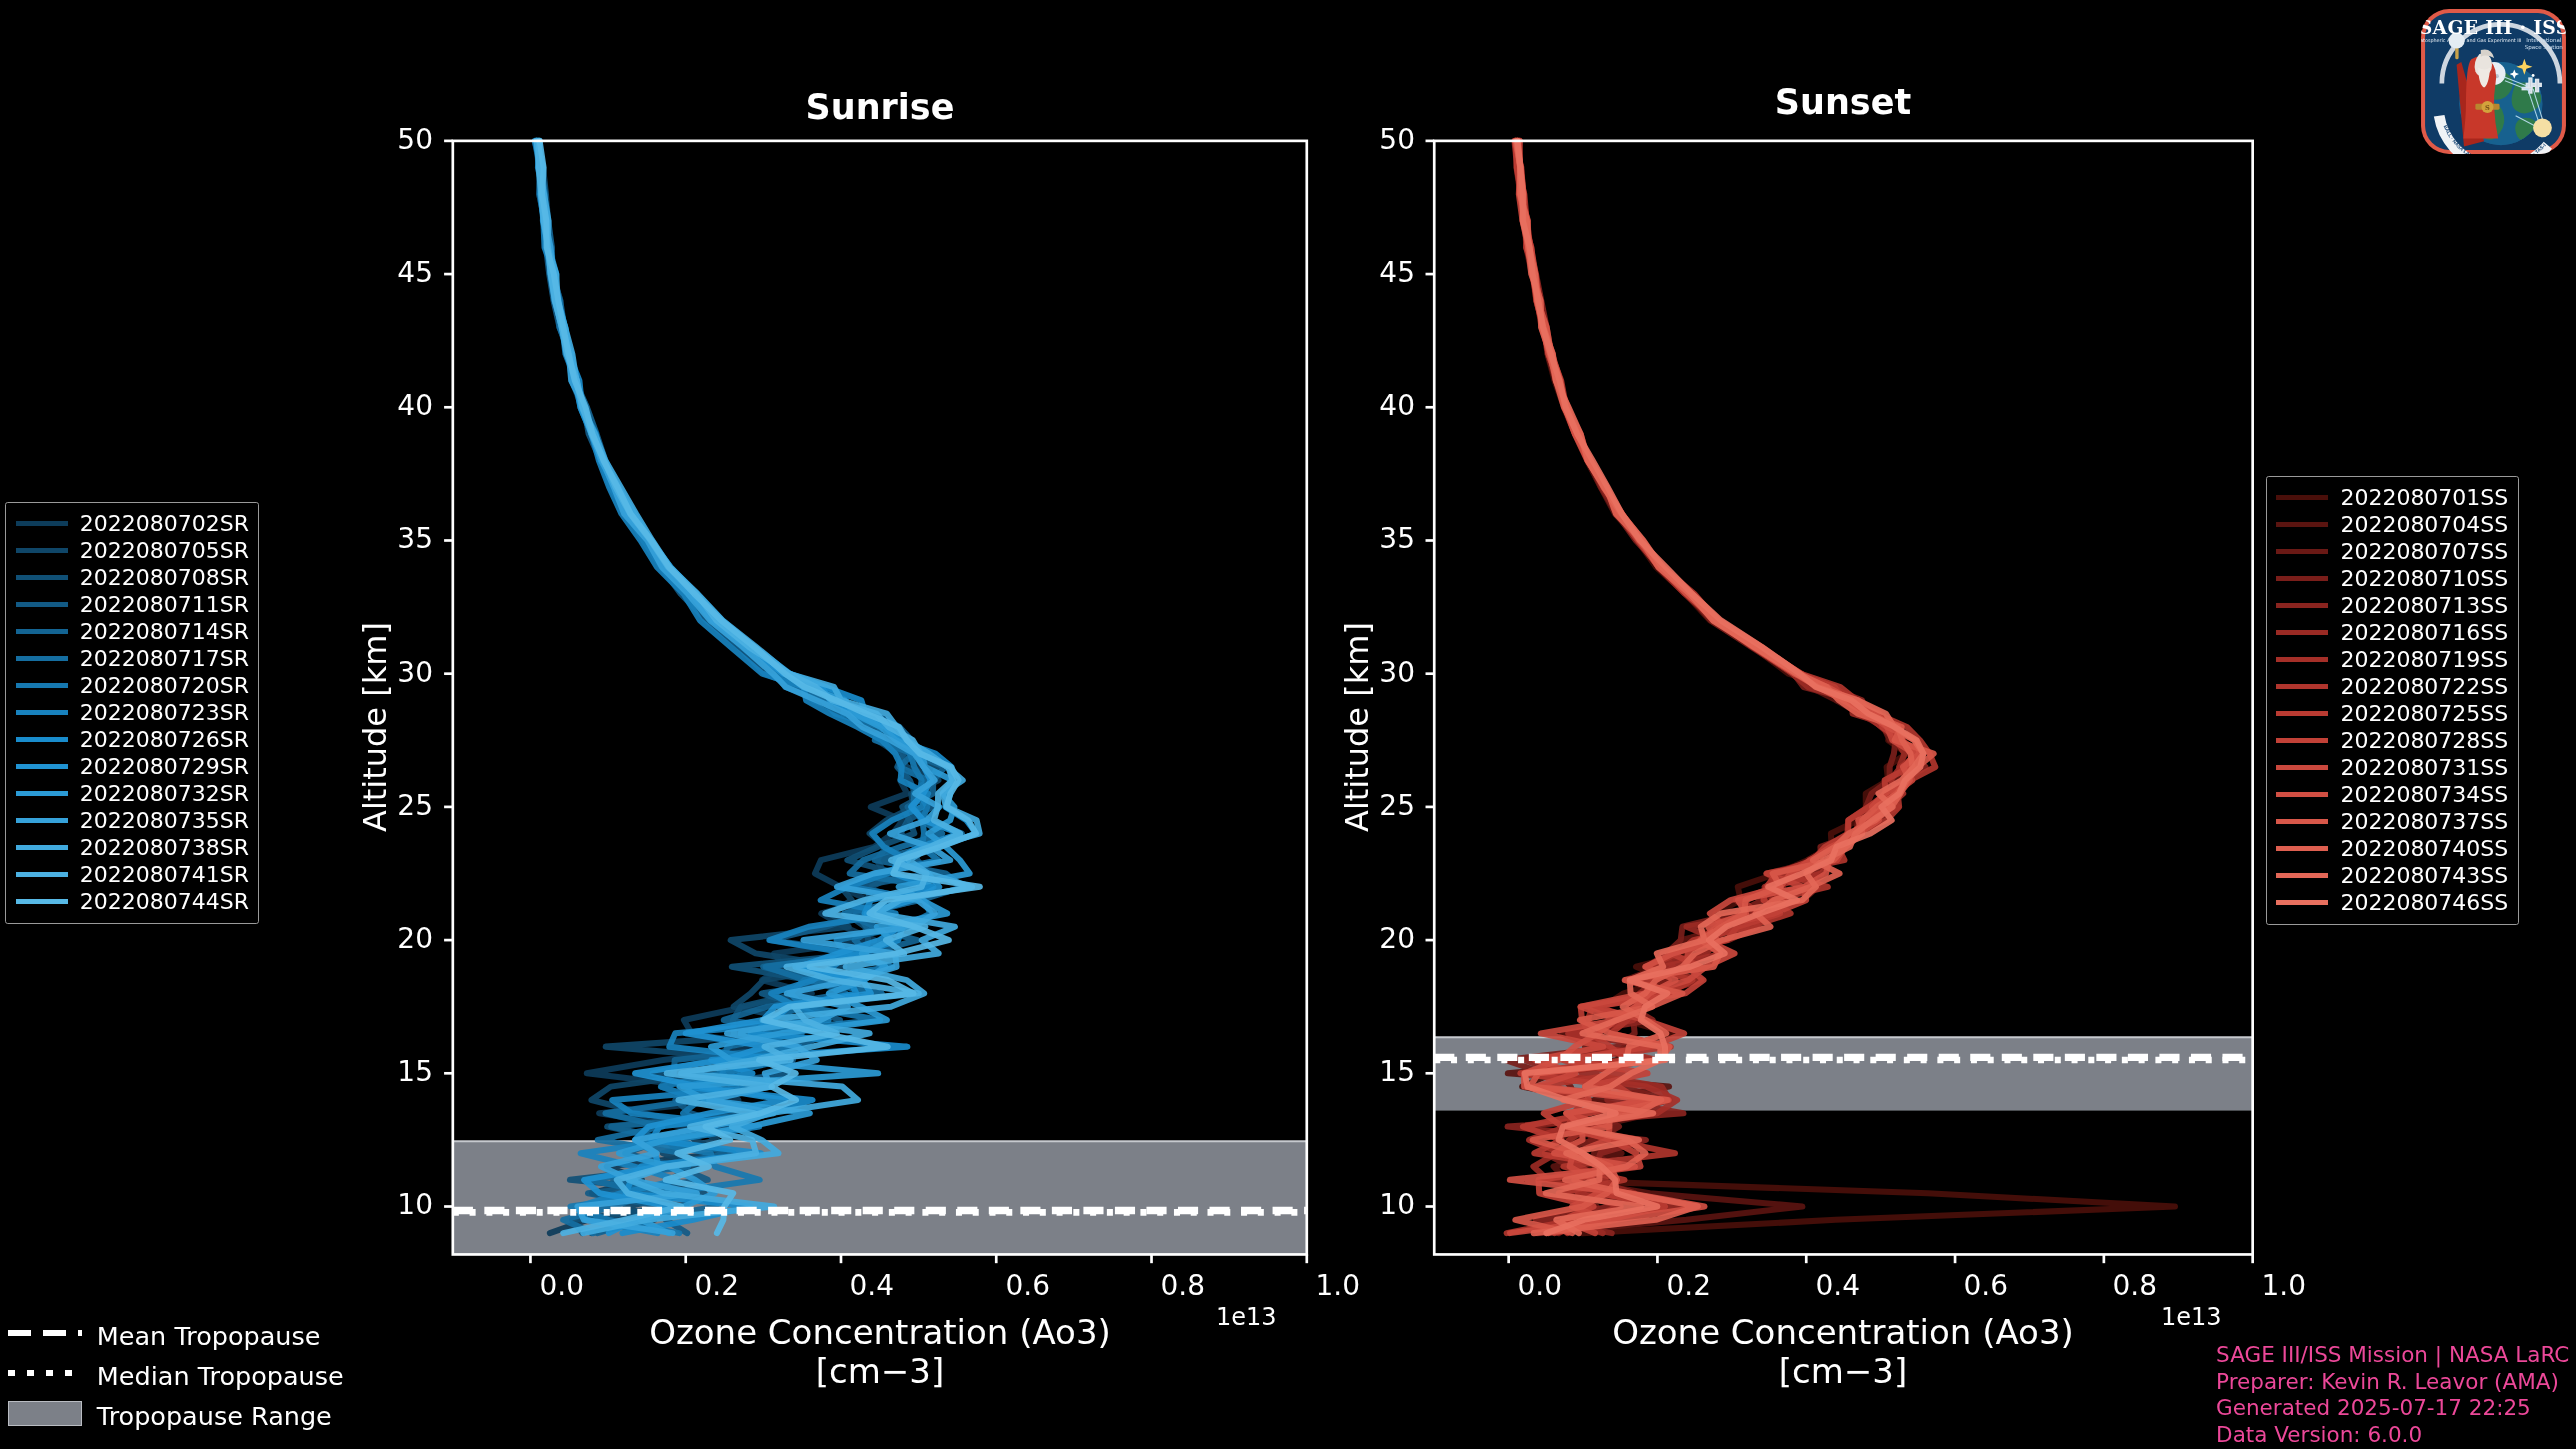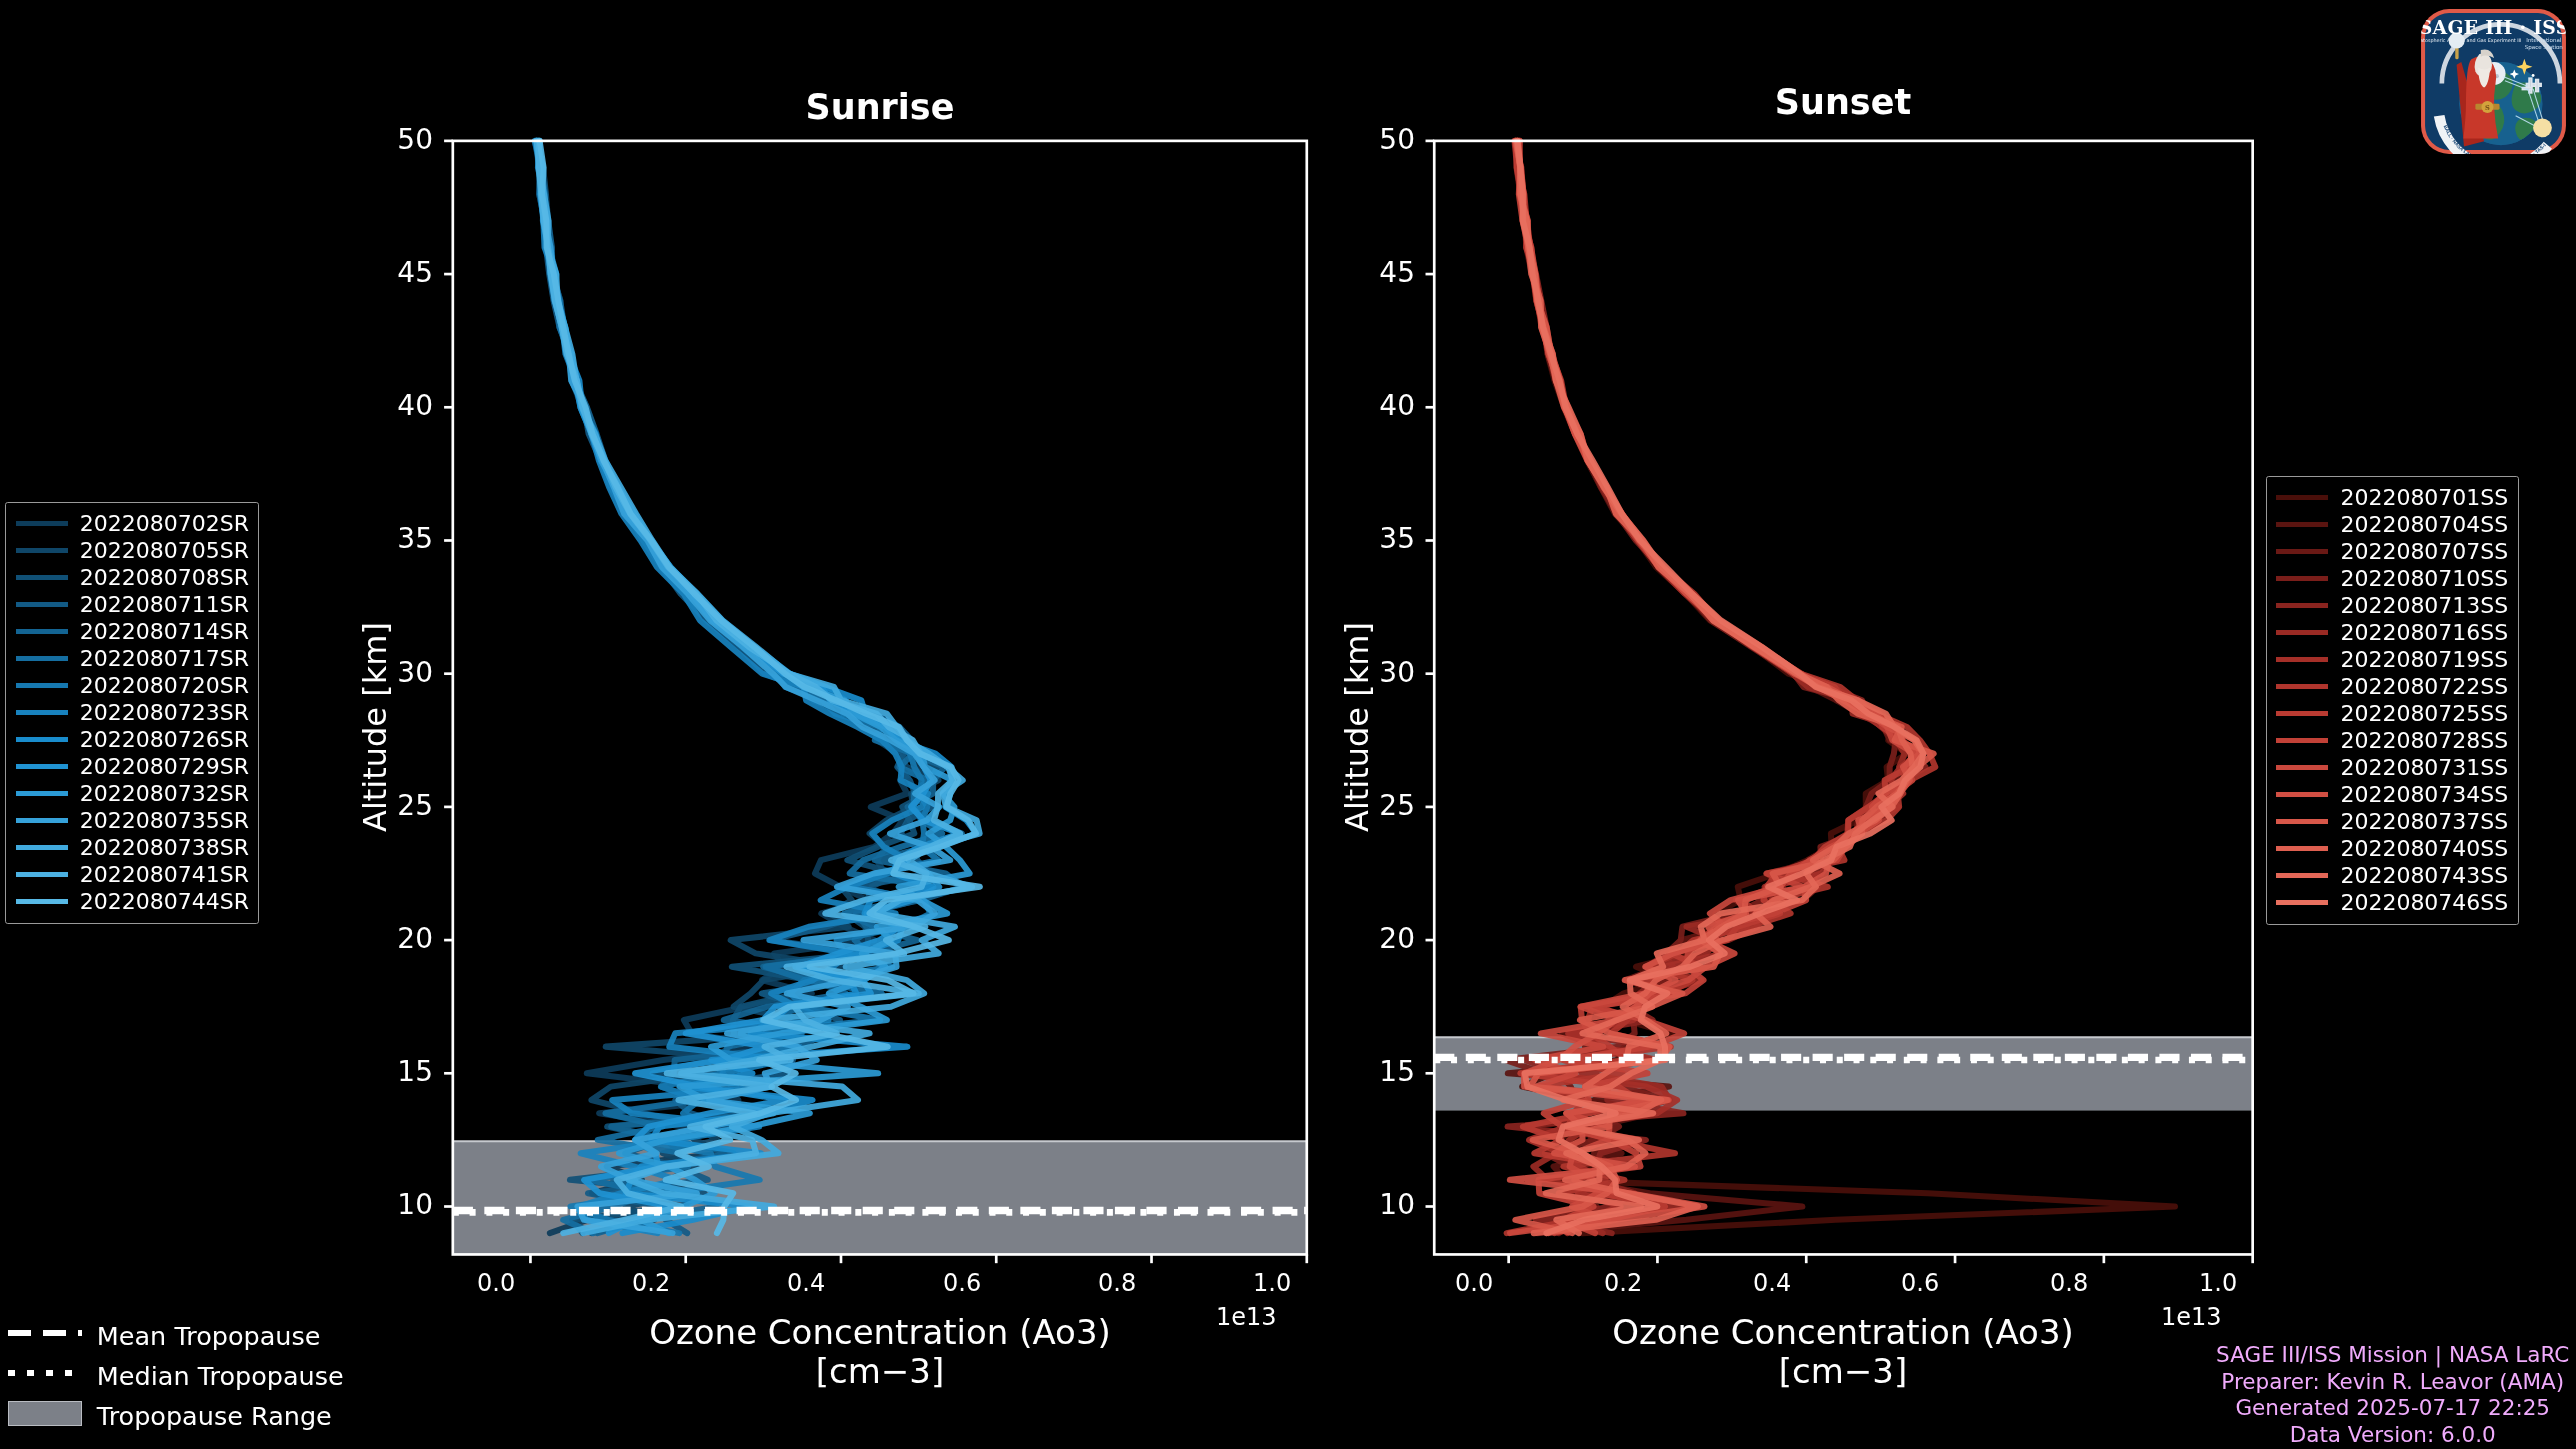--- a/index.html
+++ b/index.html
@@ -17,21 +17,21 @@
   #title-sunrise{left:453px;top:87px;width:854px;}
   #title-sunset{left:1434px;top:82px;width:818px;}
 
   
   .axis-x-label{font-size:34px;text-align:center;line-height:1.15;}
   .mult-label{font-size:24px;}
   .axis-y-label{font-size:32px;transform:rotate(-90deg);
       transform-origin:left top;white-space:nowrap;}
 
   .tick-y{font-size:28px;text-align:right;width:81px;}
-  .tick-x{font-size:24px;text-align:left;width:107px;}
+  .tick-x{font-size:28px;text-align:right;width:107px;}
 
   
   .legend-box{border:1.3px solid #9a9a9a;background:#000;border-radius:2.7px;
       padding:6.7px 9.4px 8px 9.4px;}
   .legend-row{display:flex;align-items:center;height:27px;}
   .legend-swatch{width:52px;height:4.7px;margin-right:12px;flex:0 0 52px;}
   .legend-label{font-size:22px;white-space:nowrap;}
   #legend-sunrise{left:5.4px;top:502px;}
   #legend-sunset{left:2266px;top:476px;}
   #legend-sunset .legend-row{justify-content:flex-start;}
@@ -42,21 +42,21 @@
   .tl-key{width:74px;flex:0 0 74px;height:17.4px;margin-right:14.8px;
       position:relative;display:flex;align-items:center;}
   .tl-label{font-size:25.5px;white-space:nowrap;margin-top:6px;}
   .dash-key{width:74px;height:6px;
       background:repeating-linear-gradient(to right,#fff 0 23px,transparent 23px 35px);}
   .dot-key{width:74px;height:6px;
       background:repeating-linear-gradient(to right,#fff 0 7.4px,transparent 7.4px 19px);}
   .band-key{width:74px;height:23px;background:#7c8088;border:1.3px solid #b9bcc2;}
 
   
-  #attribution{right:6.7px;top:1342px;text-align:center;color:#f0abfc;
+  #attribution{right:6.7px;top:1342px;text-align:left;color:#ec4899;
       font-size:21.5px;line-height:1.24;}
 
   
   #logo{right:4px;top:2.7px;width:157px;height:157px;}
 </style>
 </head>
 <body>
 
 <div class="abs" id="main-title">
 </div>

